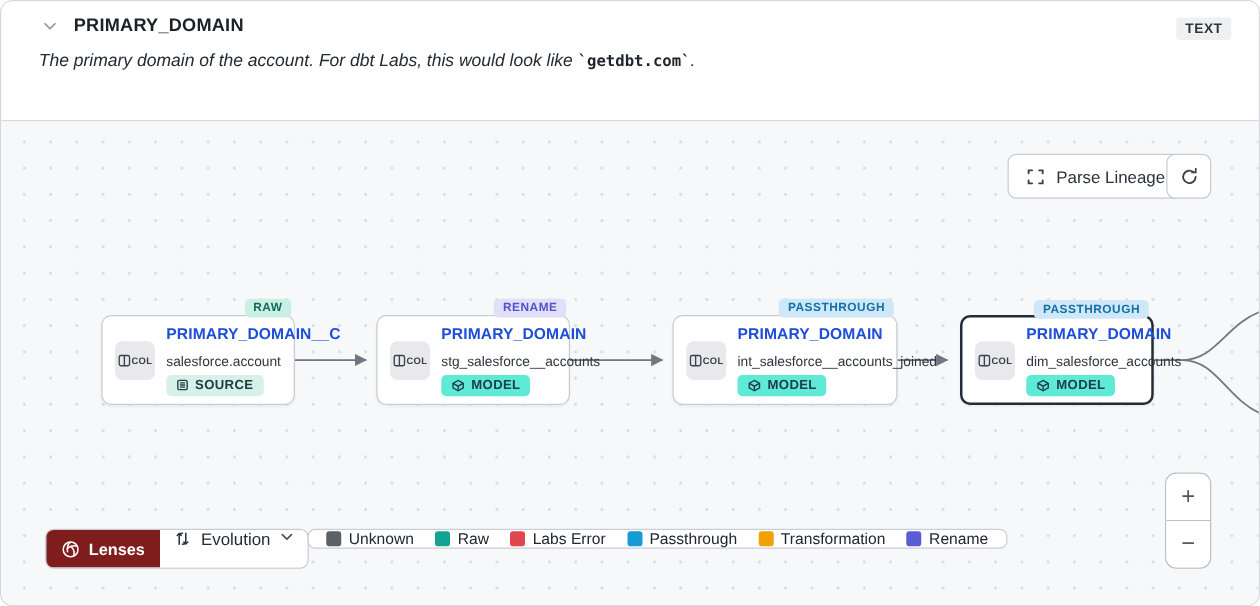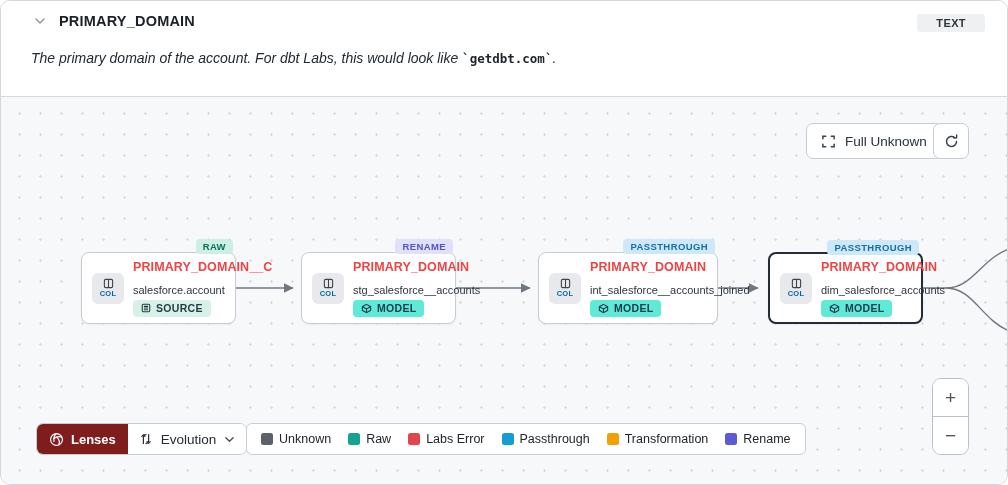--- a/index.html
+++ b/index.html
@@ -8,22 +8,22 @@
 
   .panel { position:absolute; inset:0; width:1008px; height:485px; background:#fff;
            border:1px solid #d3d7dc; border-radius:10px; overflow:hidden; }
 
   
   .hdr { position:absolute; top:0; left:0; right:0; height:95px; background:#fff; }
   .hdr-row { position:absolute; top:11px; left:30px; display:flex; align-items:center; gap:10px; }
   .chev { width:18px; height:18px; color:#8d949c; display:flex; align-items:center; justify-content:center; }
   .hdr-title { font-size:14.5px; font-weight:700; color:#1c2127; letter-spacing:.2px; }
   .type-badge { position:absolute; top:13px; right:22px; background:#eef0f2; color:#2f353b;
-                font-size:11px; font-weight:600; padding:3px 19px; border-radius:3px; letter-spacing:.4px; }
-  .desc { position:absolute; top:49px; left:30px; font-size:14px; font-style:italic; color:#222b33; }
+                font-size:11px; font-weight:600; padding:3px 7px; border-radius:3px; letter-spacing:.4px; }
+  .desc { position:absolute; top:39px; left:30px; font-size:14px; font-style:italic; color:#222b33; }
   .desc code { font-family:"DejaVu Sans Mono", monospace; font-weight:700; font-style:normal; font-size:12.5px; color:#1d242b; }
   .inherited { position:absolute; top:66px; left:30px; font-size:13.5px; font-style:italic; color:#2c5f66; }
   .inherited a { color:#107568; text-decoration:underline; cursor:pointer; }
 
   
   .canvas { position:absolute; top:95px; left:0; right:0; bottom:0; background:#f7f8f9;
             border-top:1px solid #d6dade;
             background-image:radial-gradient(#d7dbdf 1px, transparent 1.2px);
             background-size:21px 21px; background-position:8px 6px; }
 
@@ -35,46 +35,46 @@
               font-size:13.5px; color:#2a313a; cursor:pointer; }
   .btn-refresh { position:absolute; left:932px; top:26px; width:36px; height:36px; background:#fff;
                  border:1px solid #c6ccd3; border-radius:7px; display:flex; align-items:center; justify-content:center;
                  color:#3a424b; cursor:pointer; }
 
   
   .node { position:absolute; top:155px; height:72px; background:#fff; border:1px solid #c7cdd3;
           border-radius:8px; display:flex; align-items:center; padding:0 10px; gap:9px;
           box-shadow:0 1px 2px rgba(20,30,40,.05); cursor:pointer; }
   .node.selected { border:2px solid #232c37; }
-  .col-badge { width:32px; height:31px; background:#e7e9ec; border-radius:6px; display:flex; flex-direction:column;
-               align-items:center; justify-content:center; color:#0369a1; flex:0 0 auto; }
+  .col-badge { width:32px; height:31px; background:#e7e9ec; border-radius:6px; display:flex; 
+               align-items:center; justify-content:center; color:#404040; flex:0 0 auto; }
   .col-badge .col-txt { font-size:7.5px; font-weight:700; letter-spacing:.3px; line-height:1; margin-top:1px; }
   .node-body { display:flex; flex-direction:column; align-items:flex-start; }
-  .node-title { font-size:12.5px; font-weight:700; color:#ef4444; letter-spacing:.1px; }
+  .node-title { font-size:12.5px; font-weight:700; color:#1d4ed8; letter-spacing:.1px; }
   .node-sub { font-size:11px; color:#2e353c; margin-top:10px; }
   .node-badge { display:inline-flex; align-items:center; gap:5px; margin-top:4px; padding:2.5px 8px;
                 border-radius:4px; font-size:10.5px; font-weight:600; letter-spacing:.3px; color:#203d44; }
   .badge-source { background:#d6f2e8; }
   .badge-model { background:#5eead4; color:#203c50; }
   .tag { position:absolute; top:-14px; right:2px; padding:2px 7px; border-radius:4px;
          font-size:9.5px; font-weight:700; letter-spacing:.4px; }
   .tag-raw { background:#c9f0e2; color:#136a5c; }
   .tag-rename { background:#e0e0fa; color:#5551c8; }
   .tag-pass { background:#cfe8f9; color:#146fa8; }
 
   
   .lens-group { position:absolute; left:35px; top:326px; height:32px; display:flex;
                 border-radius:7px; overflow:hidden; border:1px solid #c6ccd3; background:#fff; }
   .lens-btn { background:#7f1d1d; color:#fff; display:flex; align-items:center; gap:7px;
               padding:0 12px; font-size:13px; font-weight:600; cursor:pointer; }
-  .lens-select { display:flex; align-items:center; gap:8px; padding:0 11px; font-size:13.5px;
+  .lens-select { display:flex; align-items:flex-start; gap:8px; padding:0 11px; font-size:13.5px;
                  color:#242b33; cursor:pointer; background:#fff; }
 
   
-  .legend { position:absolute; left:245px; top:326px; height:32px; background:#fff; border:1px solid #c9ced5;
+  .legend { position:absolute; left:245px; top:326px; height:16px; background:#fff; border:1px solid #c9ced5;
             border-radius:6px; display:flex; align-items:center; gap:17px; padding:0 14px;justify-content:flex-end; }
   .legend-item { display:flex; align-items:center; gap:6px; font-size:12.5px; color:#21272e; }
   .chip { width:12px; height:12px; border-radius:2.5px; flex:0 0 auto; }
 
   
   .zoomctl { position:absolute; left:931px; top:281px; width:37px; background:#fff; border:1px solid #b9c0c8;
              border-radius:9px; overflow:hidden; display:flex; flex-direction:column; }
   .zoomctl button { width:100%; height:37px; background:#fff; border:none; font-size:19px; color:#4d555e;
                     cursor:pointer; line-height:1; font-family:"Liberation Sans",sans-serif; }
   .zoomctl .divider { height:1px; background:#b9c0c8; }
@@ -116,21 +116,21 @@
 
     <button class="btn-full">
       <span>
         <svg width="15" height="15" viewBox="0 0 16 16" fill="none" stroke="#3a424b" stroke-width="1.6" stroke-linecap="round">
           <path d="M2 5 V2.5 H5"></path>
             <path d="M11 2.5 H14 V5"></path>
             <path d="M14 11 V13.5 H11"></path>
             <path d="M5 13.5 H2 V11"></path>
         </svg>
       </span>
-      <span>Full Unknown</span>
+      <span>Parse Lineage</span>
     </button>
     <button class="btn-refresh">
       <span>
         <svg width="17" height="17" viewBox="0 0 17 17" fill="none" stroke="#3a424b" stroke-width="1.5" stroke-linecap="round">
           <path d="M13.5 8.5 a5 5 0 1 1 -1.7 -3.75"></path>
           <path d="M13.6 1.9 V4.9 H10.6" stroke-width="1.4"></path>
         </svg>
       </span>
     </button>
 

